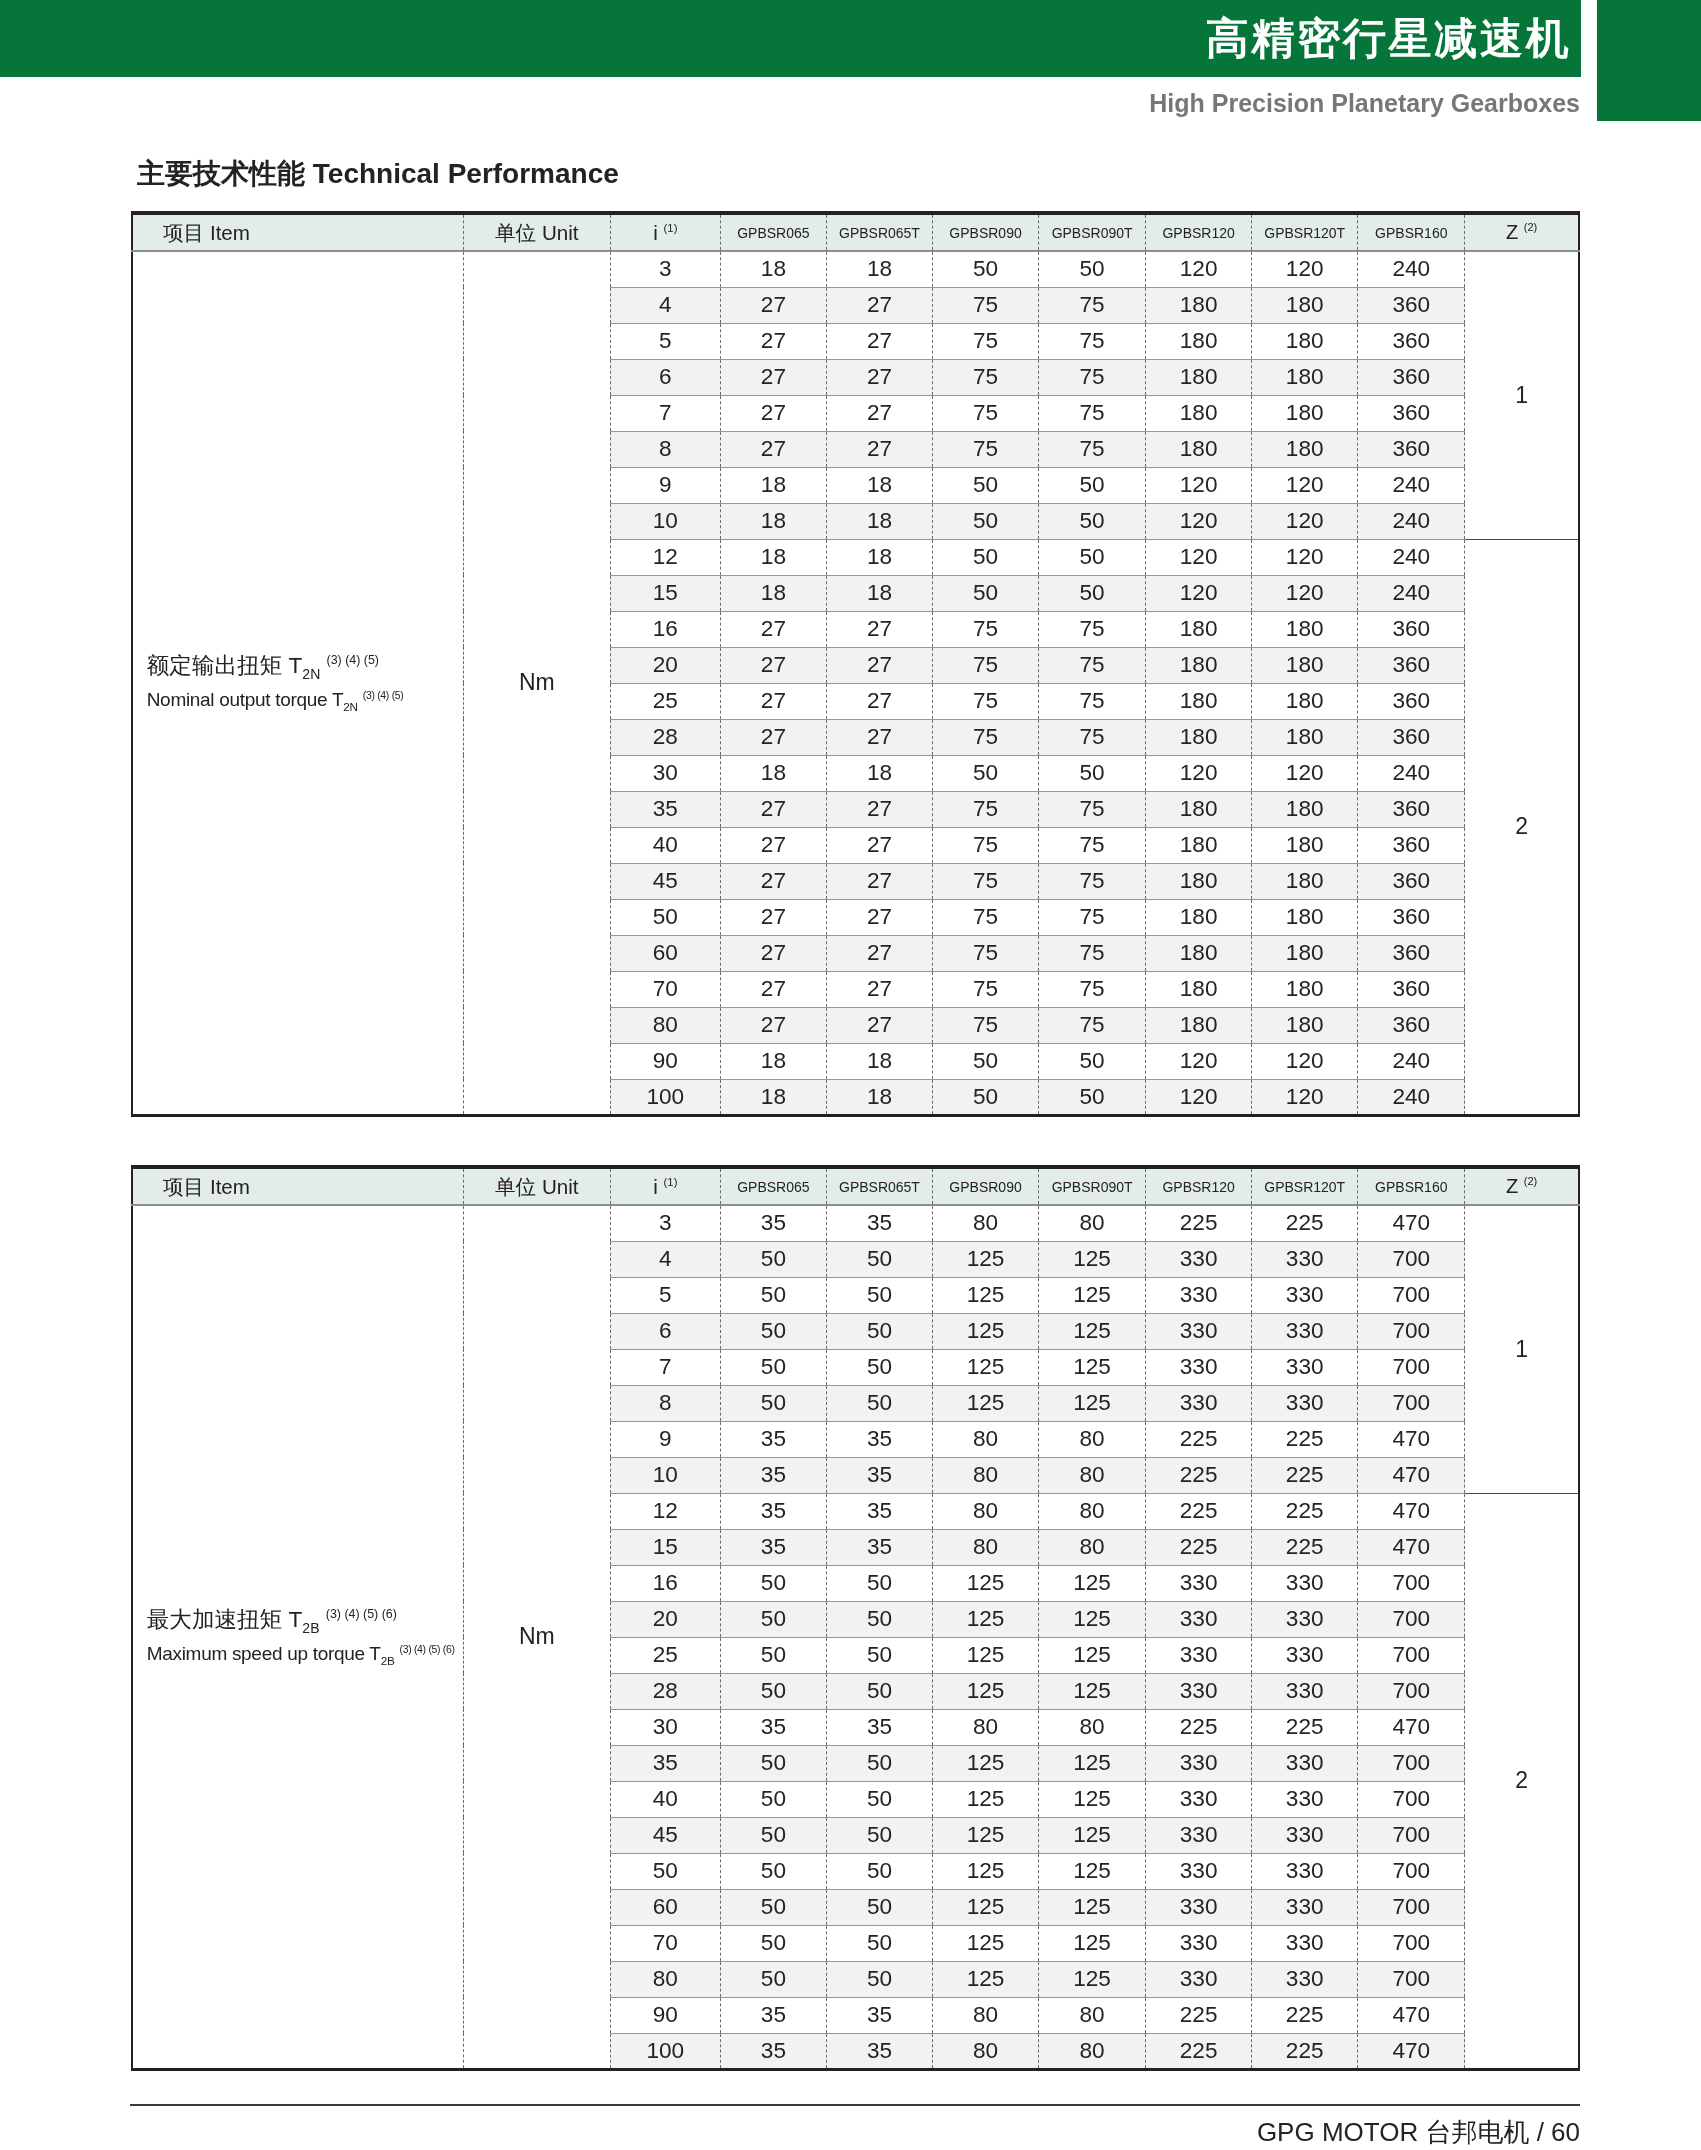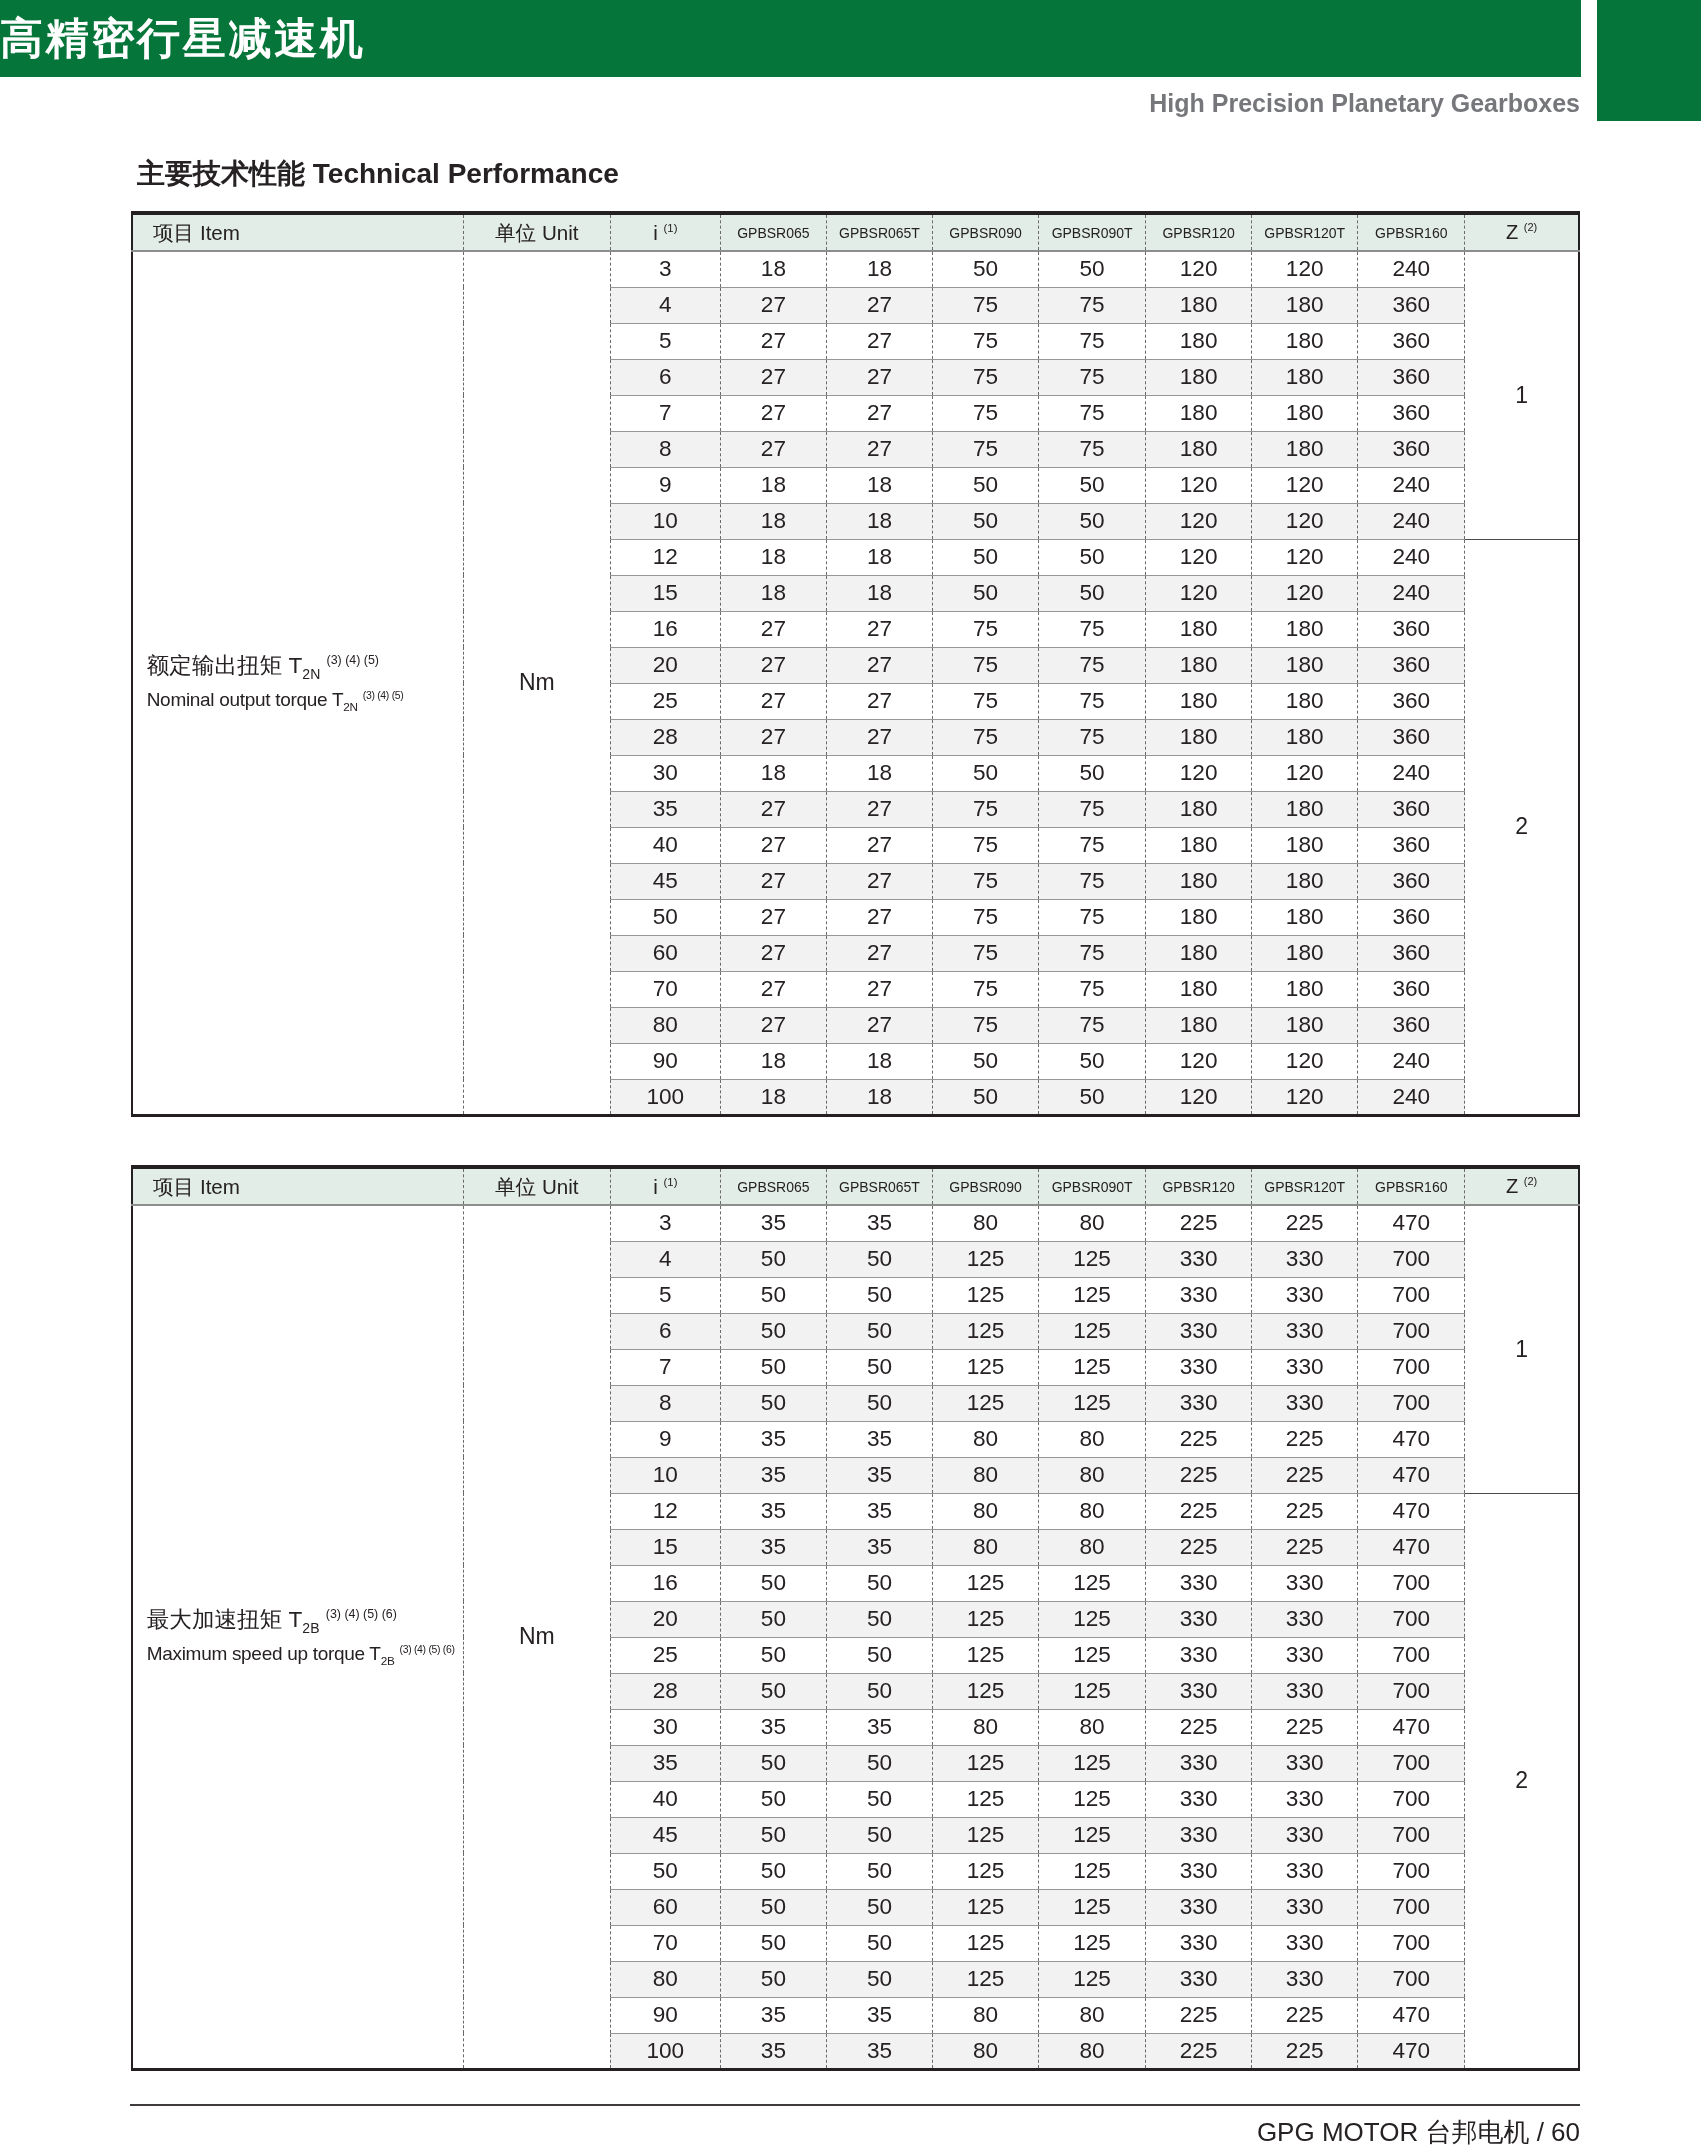--- a/index.html
+++ b/index.html
@@ -1,41 +1,41 @@
 <!DOCTYPE html>
 <html style="font-size:11px"><head>
 <meta charset="utf-8">
 <style>
   html,body{margin:0;padding:0;background:#ffffff;}
   .page{position:relative;width:1702px;height:2151px;background:#ffffff;
         font-family:"Liberation Sans",sans-serif;color:#262122;overflow:hidden;}
 
   
   .banner{position:absolute;left:0;top:0;width:1581px;height:77px;background:#06753a;
-          display:flex;align-items:center;justify-content:flex-start;}
+          display:flex;align-items:center;justify-content:flex-end;}
   .banner-title{color:#ffffff;font-weight:bold;font-size:43px;padding-right:9.6px;letter-spacing:2.7px;white-space:nowrap;}
   .corner{position:absolute;left:1597px;top:0;width:105px;height:121px;background:#06753a;}
   .subtitle{position:absolute;top:89px;right:122px;font-size:25px;font-weight:bold;color:#75777b;white-space:nowrap;}
 
   
   .section-title{position:absolute;left:137px;top:155px;margin:0;font-size:28px;font-weight:bold;color:#262122;white-space:nowrap;}
 
   
   .tblwrap{position:absolute;left:131px;}
   .t1{top:211px;}
   .t2{top:1165px;}
   table{border-collapse:collapse;table-layout:fixed;width:1449px;
         border:2.1px solid #241f20;border-top-width:4.1px;border-bottom-width:3.4px;}
   thead tr{height:38px;}
   tbody tr{height:36px;}
   th{background:#e1ede6;font-weight:normal;font-size:14px;color:#262122;
      border-bottom:2.7px solid #8d8d8d;text-align:center;vertical-align:middle;padding:0;}
   th,td{border-left:1.4px dashed #6a6a6a;}
   th:first-child{border-left:none;}
-  th.h-item{text-align:left;padding-left:20px;font-size:20.6px;}
+  th.h-item{text-align:left;padding-left:30px;font-size:20.6px;}
   th.h-unit{font-size:20.6px;}
   th.h-i{font-size:20.6px;}
   th.h-z{font-size:20px;}
   th sup{font-size:55%;}
   td{text-align:center;vertical-align:middle;padding:0;color:#262122;}
   td.num{font-size:22.6px;border-top:1.4px solid #979797;}
   td.num.r0{border-top:none;}
   tr.alt td.num{background:#f2f2f2;}
   td.item-cell{text-align:left;padding-left:13.7px;background:#ffffff;border-left:none;}
   td.unit-cell{font-size:23px;background:#ffffff;}

